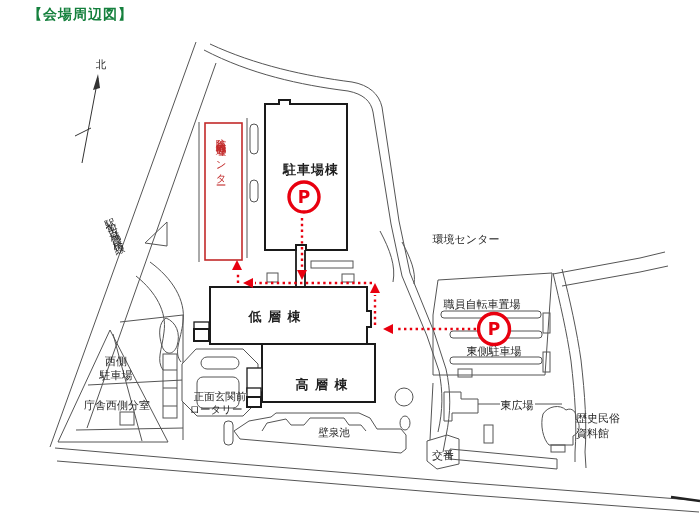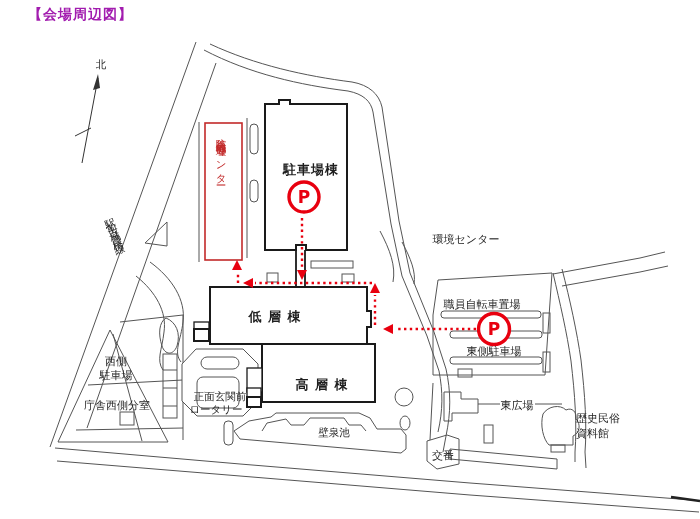--- a/index.html
+++ b/index.html
@@ -1,20 +1,20 @@
 <!DOCTYPE html>
 <html><head>
 <meta charset="utf-8">
 <style>
   html,body{margin:0;padding:0;background:#fff;}
   #canvas{position:relative;width:700px;height:519px;background:#ffffff;overflow:hidden;
           font-family:"DejaVu Sans",sans-serif;}
   #map-svg{position:absolute;left:0;top:0;}
   .page-title{position:absolute;left:28px;top:6px;font-size:14px;font-weight:600;
-              letter-spacing:1px;color:#a21caf;}
+              letter-spacing:1px;color:#15803d;}
   .vtext{position:absolute;writing-mode:vertical-rl;text-orientation:upright;
          line-height:1;white-space:nowrap;}
   .venue-vtext{left:216px;top:130px;font-size:10.5px;letter-spacing:1.5px;color:#c22a2a;}
   .road-vtext{left:106px;top:210px;font-size:10.5px;letter-spacing:4.5px;color:#222;
               transform:rotate(-20deg);transform-origin:50% 50%;}
   svg text{fill:#1f1f1f;font-family:"DejaVu Sans",sans-serif;}
   .lbl{font-size:11px;}
   .lbl-s{font-size:10.5px;}
   .lbl-b{font-size:13px;font-weight:600;letter-spacing:1px;}
   .p-letter{font-size:17px;font-weight:bold;fill:#e8000f;}

